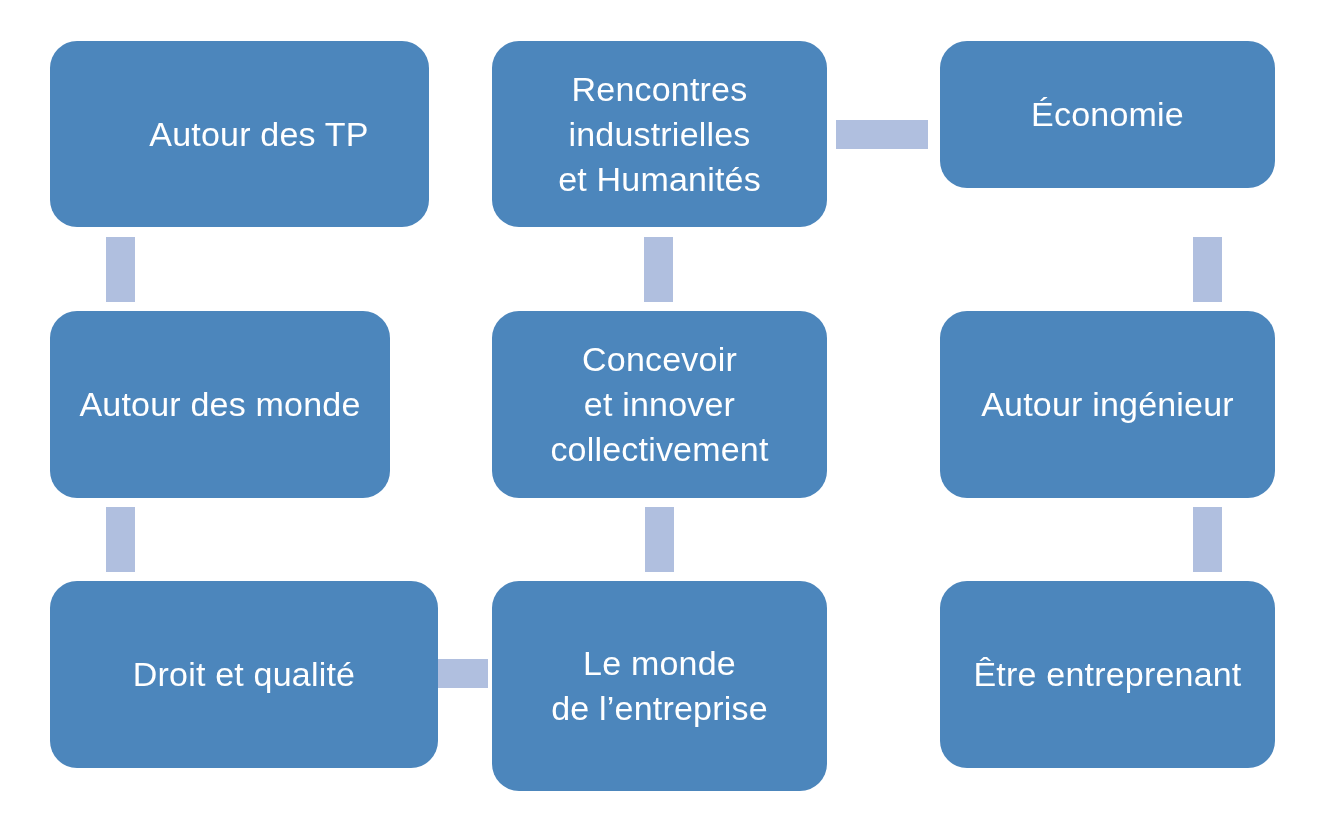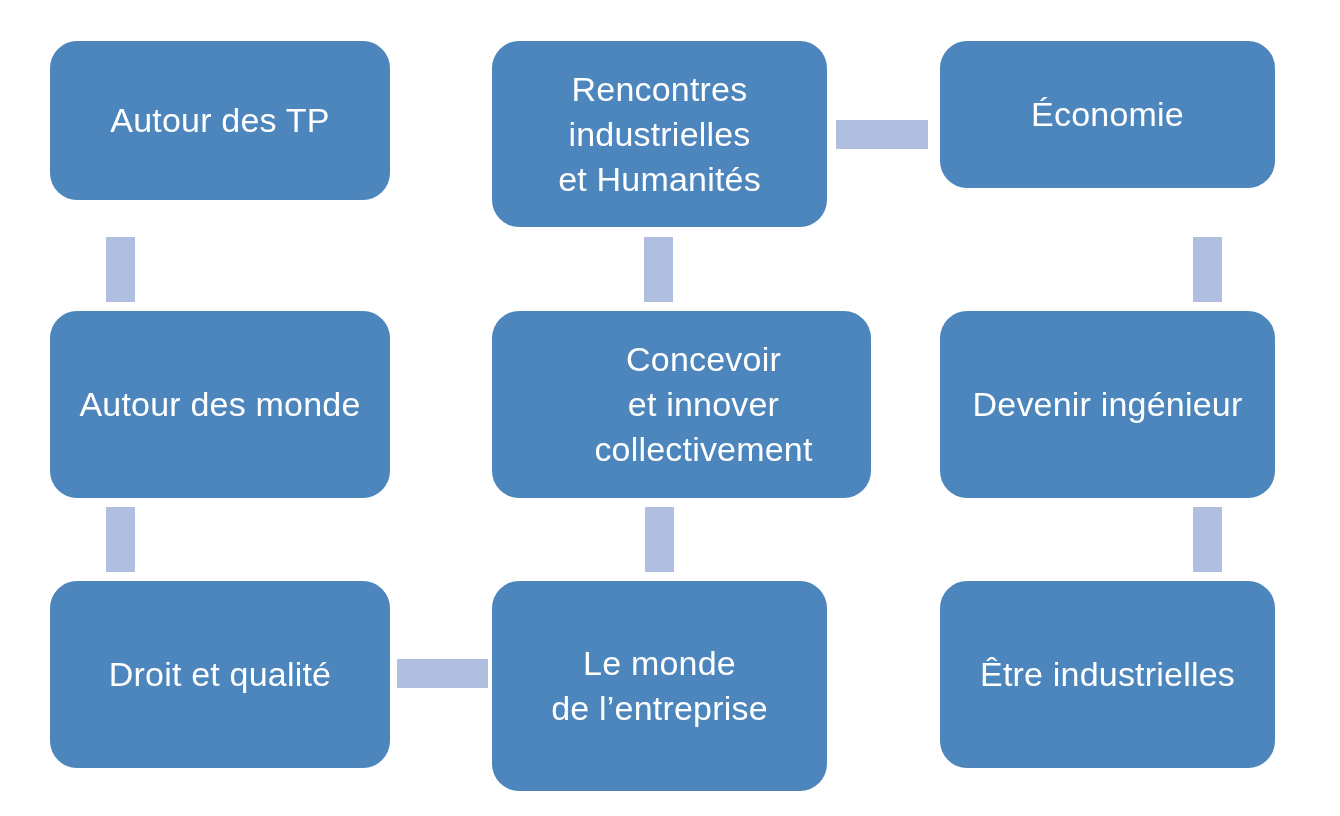--- a/index.html
+++ b/index.html
@@ -24,29 +24,29 @@
     font-size: 34px;
     line-height: 45px;
     letter-spacing: 0.2px;
     display: flex;
     align-items: center;
     justify-content: center;
     text-align: center;
     white-space: pre-line;
   }
   
-  .n0 { left: 50px;  top: 41px;  width: 340px; height: 159px; }
+  .n0 { left: 50px;  top: 41px;  width: 340px; height: 186px; padding-left: 39px; }
   .n1 { left: 492px; top: 41px;  width: 335px; height: 186px; }
   .n2 { left: 940px; top: 41px;  width: 335px; height: 147px; }
   
   .n3 { left: 50px;  top: 311px; width: 340px; height: 187px; }
-  .n4 { left: 492px; top: 311px; width: 335px; height: 187px; padding-left: 44px; }
+  .n4 { left: 492px; top: 311px; width: 335px; height: 187px; }
   .n5 { left: 940px; top: 311px; width: 335px; height: 187px; }
   
-  .n6 { left: 50px;  top: 581px; width: 340px; height: 187px; }
+  .n6 { left: 50px;  top: 581px; width: 388px; height: 187px; }
   .n7 { left: 492px; top: 581px; width: 335px; height: 210px; }
   .n8 { left: 940px; top: 581px; width: 335px; height: 187px; }
 
   .connector {
     position: absolute;
     background: #b0bfdf;
   }
   .cv { width: 29px; height: 65px; }
   .ch { height: 29px; }
   
@@ -78,19 +78,19 @@
 
   <div class="node n0">Autour des TP</div>
   <div class="node n1">Rencontres
 industrielles
 et Humanités</div>
   <div class="node n2">Économie</div>
   <div class="node n3">Autour des monde</div>
   <div class="node n4">Concevoir
 et innover
 collectivement</div>
-  <div class="node n5">Devenir ingénieur</div>
+  <div class="node n5">Autour ingénieur</div>
   <div class="node n6">Droit et qualité</div>
   <div class="node n7">Le monde
 de l’entreprise</div>
-  <div class="node n8">Être industrielles</div>
+  <div class="node n8">Être entreprenant</div>
 
 </div>
 
 </body></html>

